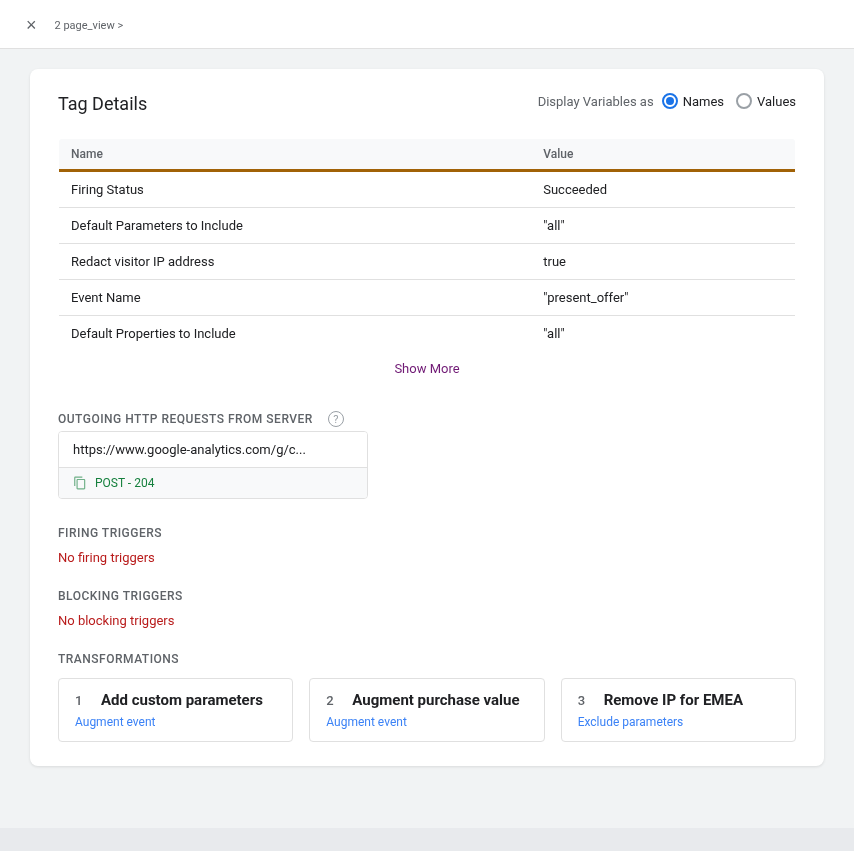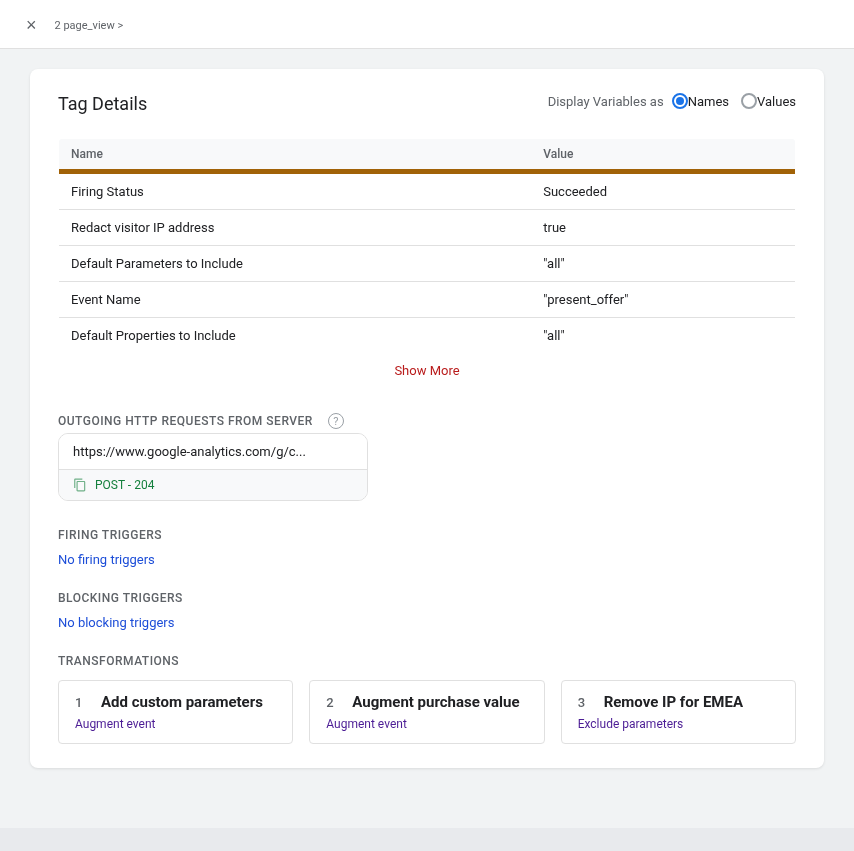--- a/index.html
+++ b/index.html
@@ -95,20 +95,21 @@
       color: #5f6368;
     }
     .radio-group {
       display: flex;
       align-items: center;
       gap: 12px;
     }
     .radio-option {
       display: flex;
       align-items: center;
+      gap: 5px;
       font-size: 13px;
       color: #202124;
       cursor: pointer;
     }
     .radio-circle {
       width: 16px;
       height: 16px;
       border-radius: 50%;
       border: 2px solid #1a73e8;
       display: flex;
@@ -140,53 +141,53 @@
       overflow: hidden;
       border-collapse: collapse;
     }
     .properties-table th {
       background: #f8f9fa;
       font-size: 12px;
       font-weight: 500;
       color: #5f6368;
       padding: 8px 12px;
       text-align: left;
-      border-bottom: 5px solid #a16207;
+      border-bottom: 3px solid #a16207;
     }
     .properties-table td {
       padding: 10px 12px;
       font-size: 13px;
       color: #202124;
       border-bottom: 1px solid #e0e0e0;
       vertical-align: middle;
     }
     .properties-table tr:last-child td {
       border-bottom: none;
     }
     .value-blue { color: #1a73e8; }
     .value-red { color: #c5221f; }
     .show-more-row td {
       text-align: center;
       padding: 10px;
       border-bottom: none !important;
     }
     .show-more-btn {
-      color: #b91c1c;
+      color: #701a75;
       font-size: 13px;
       cursor: pointer;
       background: none;
       border: none;
       font-family: inherit;
     }
     .section-block {
       margin-top: 24px;
     }
     .http-request-box {
       border: 1px solid #e0e0e0;
-      border-radius: 10px;
+      border-radius: 4px;
       overflow: hidden;
       display: inline-block;
       min-width: 310px;
     }
     .http-url {
       padding: 10px 14px;
       font-size: 13px;
       color: #202124;
       background: #fff;
       border-bottom: 1px solid #e0e0e0;
@@ -200,21 +201,21 @@
       align-items: center;
       gap: 8px;
     }
     .copy-icon {
       width: 14px;
       height: 14px;
       opacity: 0.6;
     }
     .no-triggers {
       font-size: 13px;
-      color: #1d4ed8;
+      color: #b91c1c;
       margin-top: 8px;
     }
     .transformations-row {
       display: flex;
       gap: 16px;
       margin-top: 12px;
       flex-wrap: wrap;
     }
     .transformation-card {
       border: 1px solid #e0e0e0;
@@ -236,21 +237,21 @@
       color: #5f6368;
       min-width: 16px;
     }
     .transformation-name {
       font-size: 15px;
       font-weight: 700;
       color: #202124;
     }
     .transformation-type {
       font-size: 12px;
-      color: #4c1d95;
+      color: #3b82f6;
     }
   </style>
 </head>
 <body>
 
 <div class="header-bar">
   <button class="close-btn">×</button>
   <div class="header-title-area">
     <span class="breadcrumb">2 page_view &gt;</span>
   </div>
@@ -283,26 +284,26 @@
             <th>Name</th>
             <th>Value</th>
           </tr>
         </thead>
         <tbody id="properties-tbody">
             <tr>
               <td>Firing Status</td>
               <td>Succeeded</td>
             </tr>
             <tr>
+              <td>Default Parameters to Include</td>
+              <td class="value-red">"all"</td>
+            </tr>
+            <tr>
               <td>Redact visitor IP address</td>
               <td class="value-blue">true</td>
-            </tr>
-            <tr>
-              <td>Default Parameters to Include</td>
-              <td class="value-red">"all"</td>
             </tr>
             <tr>
               <td>Event Name</td>
               <td class="value-red">"present_offer"</td>
             </tr>
             <tr>
               <td>Default Properties to Include</td>
               <td class="value-red">"all"</td>
             </tr>
           </tbody>

